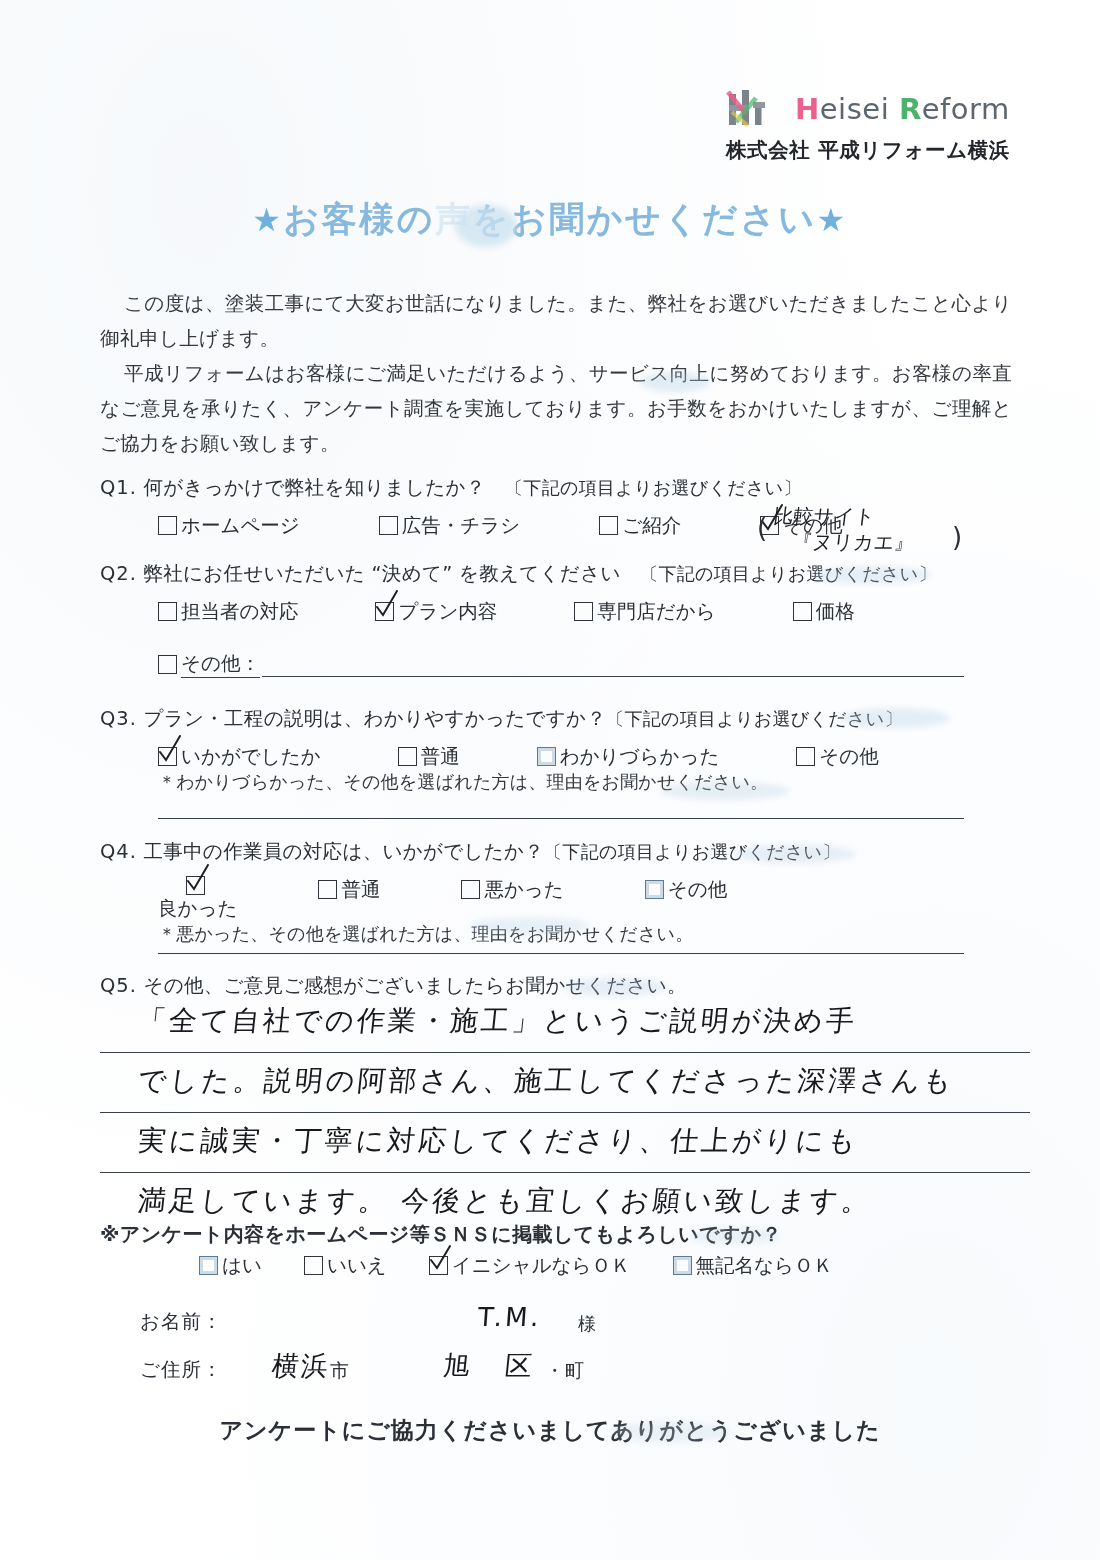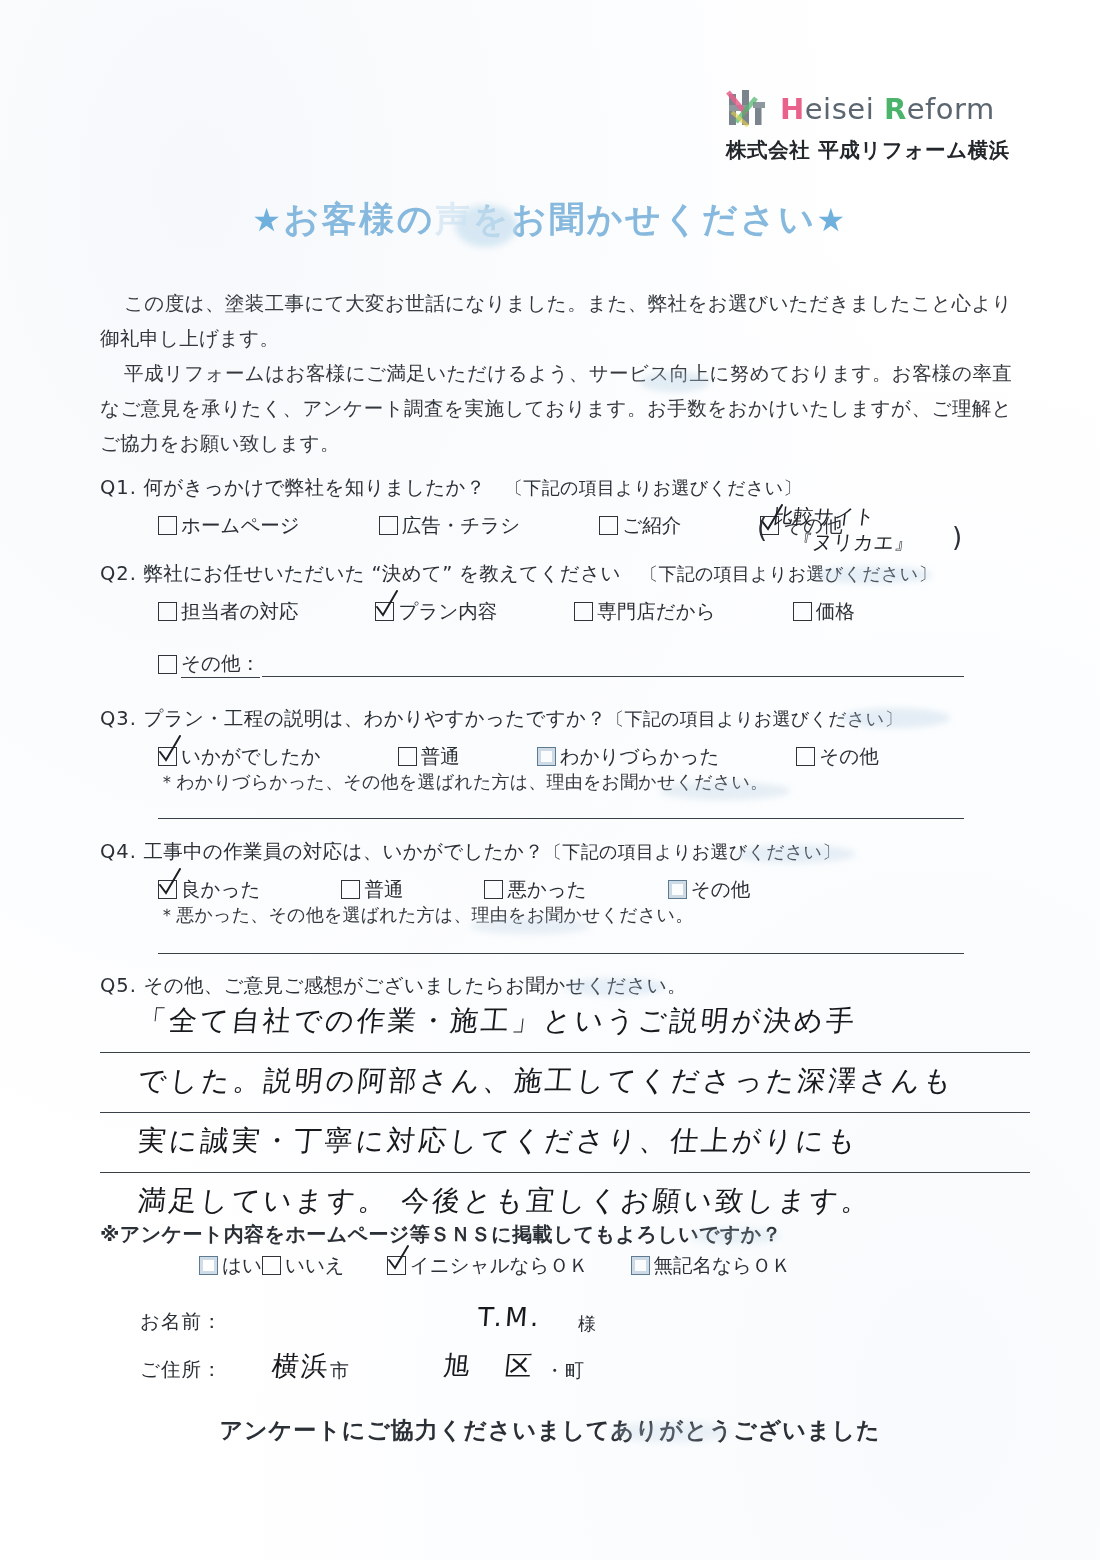--- a/index.html
+++ b/index.html
@@ -16,21 +16,21 @@
     position:absolute;inset:0;
     background:
       radial-gradient(ellipse at 18% 12%, rgba(238,243,248,.55) 0%, rgba(255,255,255,0) 55%),
       radial-gradient(ellipse at 85% 90%, rgba(240,245,250,.5) 0%, rgba(255,255,255,0) 60%),
       #ffffff;
   }
   .sheet{position:absolute;inset:0;}
 
   
   .logo-wrap{position:absolute;left:726px;top:88px;width:280px;}
-  .logo-row{display:flex;align-items:center;gap:10px;}
+  .logo-row{display:flex;align-items:center;gap:25px;}
   .logo-mark{width:44px;height:42px;flex:0 0 auto;}
   .logo-word{font-size:29px;letter-spacing:.5px;font-weight:400;line-height:1;white-space:nowrap;}
   .lw-h{color:#e8628c;font-weight:600;}
   .lw-eisei{color:#5b6670;}
   .lw-r{color:#4cb36a;font-weight:600;}
   .lw-eform{color:#5b6670;}
   .logo-jp{
     margin-top:6px;text-align:right;
     font-size:20.5px;font-weight:700;letter-spacing:.6px;color:#23272c;white-space:nowrap;
   }
@@ -250,21 +250,21 @@
     <div class="hint">＊わかりづらかった、その他を選ばれた方は、理由をお聞かせください。</div>
   </div>
   <div class="rule" style="left:158px;top:818px;width:806px;"></div>
 
   <div class="q" style="top:838px;">
     <div class="q-head">
       <span class="q-no">Q4.</span>
       <span>工事中の作業員の対応は、いかがでしたか？</span><span class="q-note">〔下記の項目よりお選びください〕</span>
     </div>
     <div class="opts">
-      <span class="opt" style="margin-right:46px;">
+      <span class="opt" style="margin-right:46px;flex-direction:column;">
         <span class="box">
           <svg class="tick" viewBox="0 0 26 30">
             <path d="M3 17 L9 25 L23 1" stroke="#1c1f24" stroke-width="2" fill="none" stroke-linecap="round"></path>
           </svg>
         </span>
         <span>良かった</span>
       </span>
       <span class="opt" style="margin-right:46px;">
         <span class="box"></span>
         <span>普通</span>
@@ -302,21 +302,21 @@
       <span class="txt">実に誠実・丁寧に対応してくださり、仕上がりにも</span>
       <span class="base"></span>
     </div>
     <div class="ans-line">
       <span class="txt">満足しています。 今後とも宜しくお願い致します。</span>
     </div>
   </div>
 
   <div class="sns-q">※アンケート内容をホームページ等ＳＮＳに掲載してもよろしいですか？</div>
   <div class="sns-opts">
-    <span class="opt" style="padding-left:41px;">
+    <span class="opt" style="margin-right:42px;padding-left:41px;">
       <span class="box smudge"></span>
       <span>はい</span>
     </span>
     <span class="opt" style="margin-right:42px;justify-content:flex-end;">
       <span class="box"></span>
       <span>いいえ</span>
     </span>
     <span class="opt" style="margin-right:42px;">
       <span class="box">
         <svg class="tick" viewBox="0 0 26 30">

